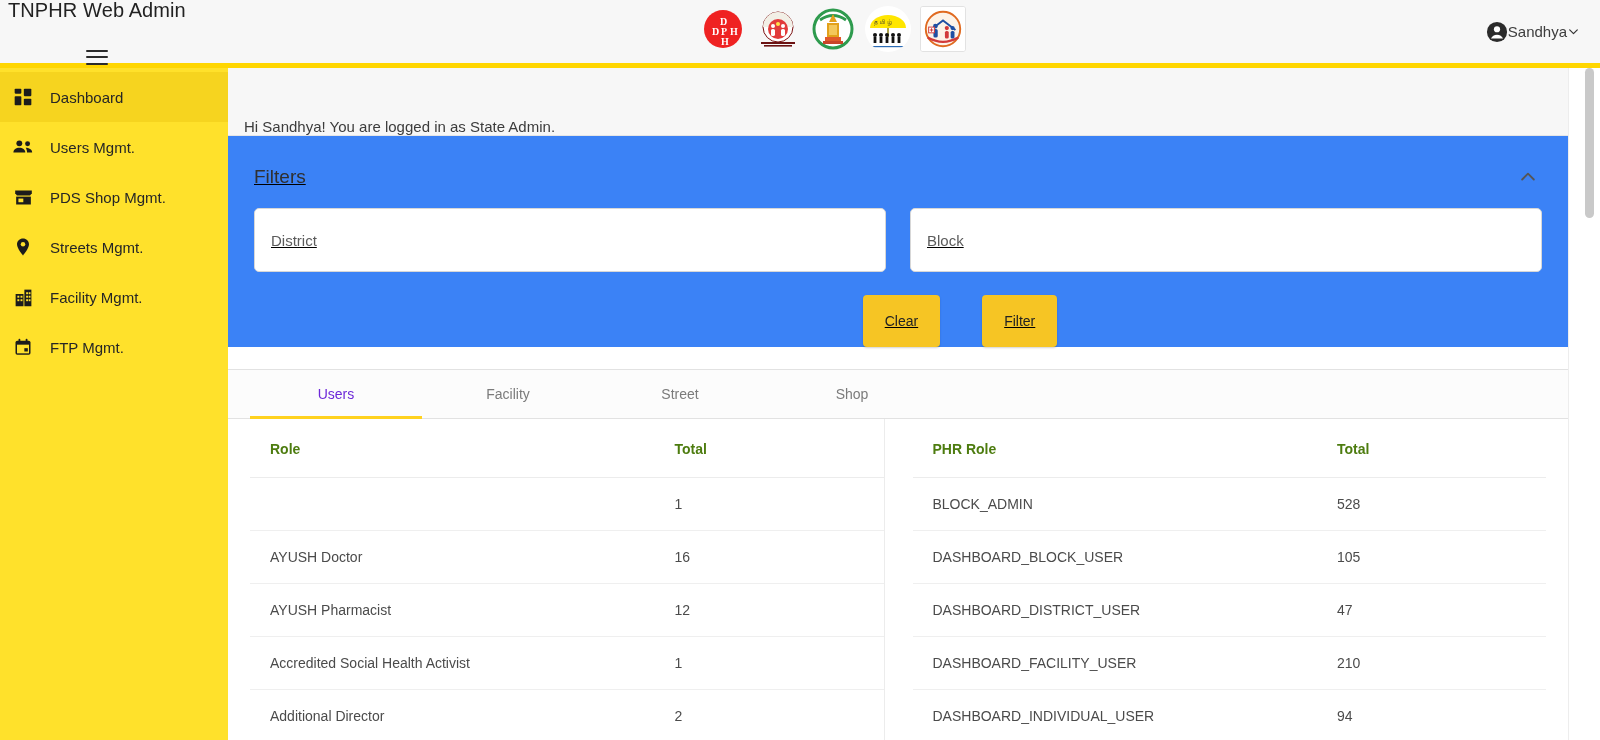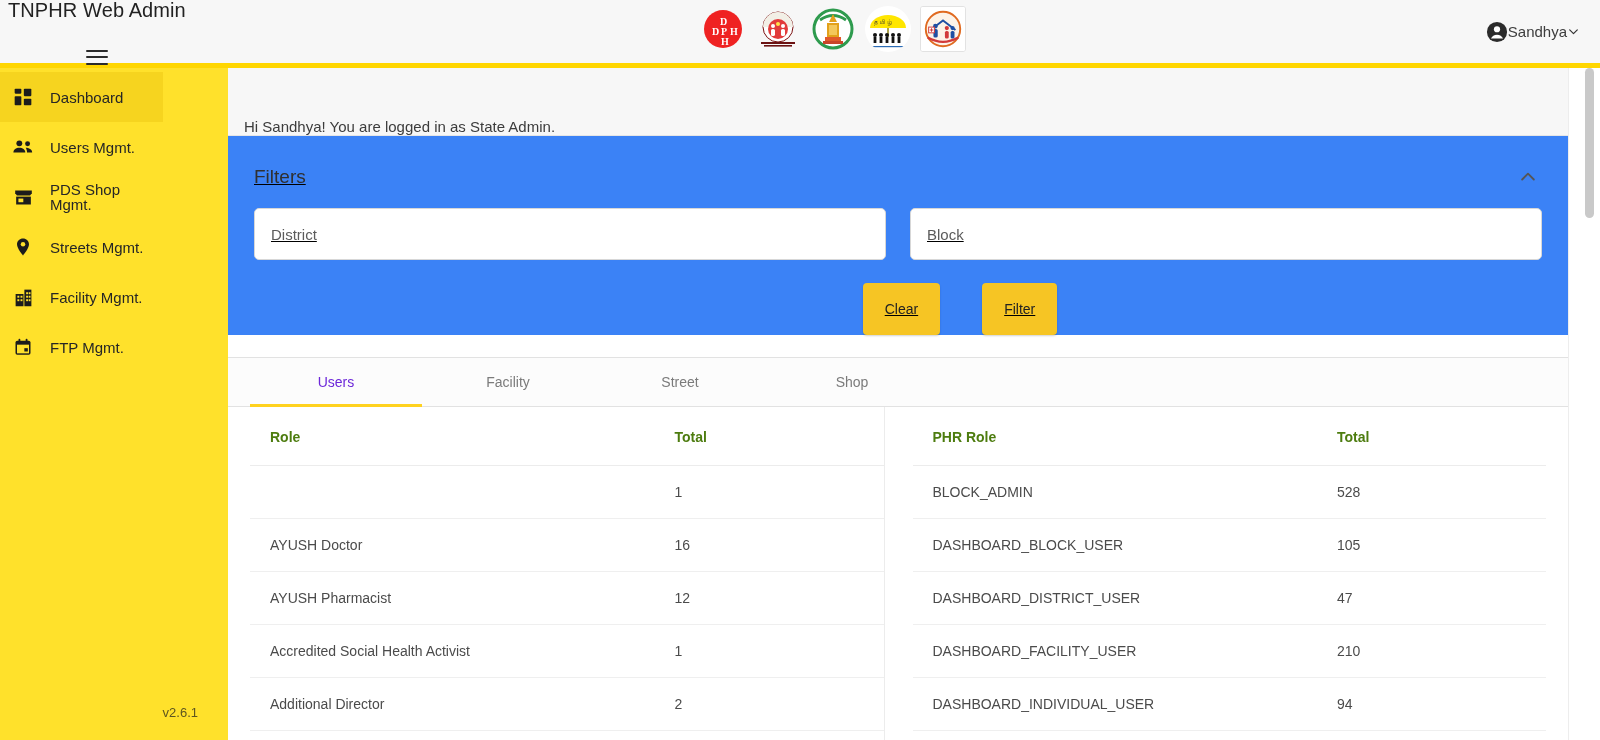--- a/index.html
+++ b/index.html
@@ -32,21 +32,21 @@
 
   .user-area { position: absolute; right: 20px; top: 0; height: 63px;
                display: flex; align-items: center; cursor: pointer; }
   .user-name { font-size: 15px; color: #3d3d3d; }
   .avatar-ic { width: 22px; height: 22px; }
 
   
   .sidebar {
     position: absolute; top: 68px; left: 0; width: 228px; height: 672px;
     background: #ffe12b;
-    display: flex; 
+    display: flex; flex-direction: column;
     z-index: 10;
   }
   .nav-list { padding-top: 4px; }
   .nav-item {
     display: flex; align-items: center; gap: 16px;
     height: 50px; padding-left: 12px; cursor: pointer;
     color: #262626; font-size: 15px;
   }
   .nav-item.active { background: #f6d41f; }
   .nav-icon { width: 22px; height: 22px; display: flex; align-items: center; justify-content: center; flex: 0 0 22px; }
@@ -68,21 +68,21 @@
   .filters-panel { padding: 0 22px 0 22px; background:#3b82f6;text-decoration:underline; }
   .filters-head {
     display: flex; align-items: center; justify-content: space-between;
     padding: 30px 0 4px 4px;
   }
   .filters-title { font-size: 19px; color: #2f2f2f; }
   .chev-up { width: 20px; height: 20px; margin-right: 8px; cursor: pointer; }
 
   .filter-row { display: flex; gap: 24px; padding: 16px 4px 0 4px; }
   .field {
-    flex: 1; height: 52px; border: 1px solid #d7d7d7; border-radius: 5px;
+    flex: 1; height: 64px; border: 1px solid #d7d7d7; border-radius: 5px;
     background: #fff; display: flex; align-items: center; padding: 0 16px;
     font-size: 15px; color: #5b5b5b; cursor: text;
   }
   .btn-row { display: flex; justify-content: center; gap: 22px; padding: 23px 0 0 0;
              margin-left: 104px; }
   .btn {
     background: #f6c524; border: none; border-radius: 4px;
     padding: 18px 22px; font-size: 14px; color: #222; cursor: pointer;
     font-family: "Liberation Sans", sans-serif;
     box-shadow: 0 1px 2px rgba(0,0,0,.18);
@@ -315,21 +315,20 @@
             <rect x="4.8" y="9.2" width="14.4" height="10.4" fill="#ffe12b"></rect>
             <rect x="6.6" y="2.2" width="2.2" height="4.4" rx="1"></rect>
             <rect x="15.2" y="2.2" width="2.2" height="4.4" rx="1"></rect>
             <rect x="13.6" y="13.4" width="4.2" height="4"></rect>
           </svg>
         </span>
         <span class="nav-label">FTP Mgmt.</span>
       </div>
 
     </div>
-    <div class="version">v2.6.1</div>
   </div>
 
   <div class="content">
 
     <div class="greeting-bar">
       <span>Hi Sandhya! You are logged in as State Admin.</span>
     </div>
 
     <div class="filters-panel">
       <div class="filters-head">

